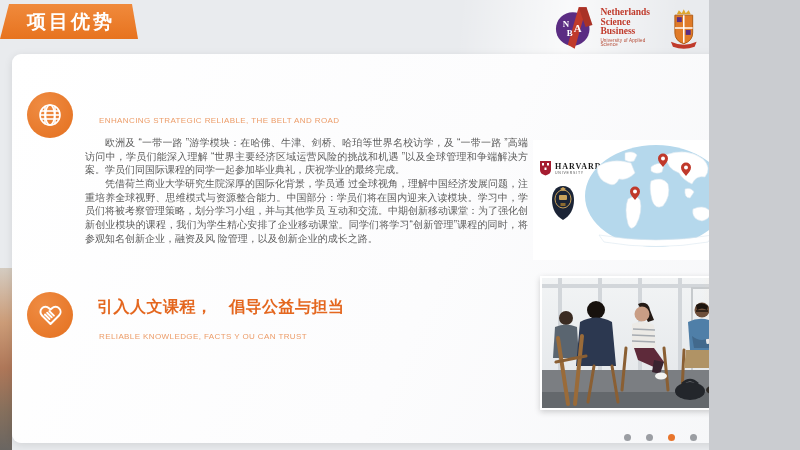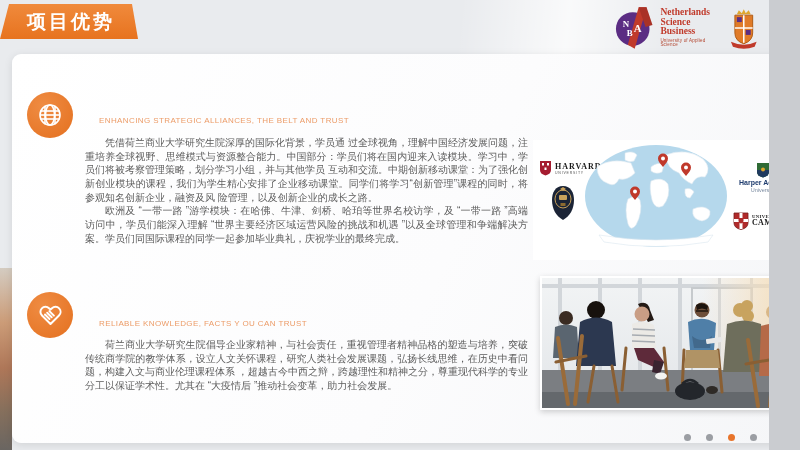--- a/index.html
+++ b/index.html
@@ -1,17 +1,17 @@
 <!DOCTYPE html>
 <html><head>
 <meta charset="utf-8">
 <style>
   * { margin:0; padding:0; box-sizing:border-box; }
   body { font-family:"Liberation Sans", sans-serif; background:#caccd0; }
-  .slide { position:relative; width:769px; height:450px; background:#e9ebee; overflow:hidden; }
+  .slide { position:relative; width:709px; height:450px; background:#e9ebee; overflow:hidden; }
   .slide::before { content:""; position:absolute; left:380px; top:-40px; width:420px; height:120px;
     background:linear-gradient(100deg, rgba(255,255,255,0) 20%, rgba(255,255,255,.75) 45%, rgba(255,255,255,0) 70%);
     transform:rotate(-4deg); }
   .edge-photo { position:absolute; left:0; top:268px; width:12px; height:182px;
     background:linear-gradient(180deg,#cfc4b6 0%, #c4885a 30%, #a05a33 55%, #6e5138 78%, #4a443e 100%); opacity:.8; }
   .card { position:absolute; left:12px; top:54px; width:778px; height:389px; border-radius:9px;
     background:linear-gradient(115deg, #ffffff 0%, #fcfcfd 55%, #f5f6f8 100%);
     box-shadow:0 2px 8px rgba(0,0,0,.10); }
 
   
@@ -108,24 +108,24 @@
         <circle cx="14" cy="14" r="10"></circle>
         <ellipse cx="14" cy="14" rx="4.5" ry="10"></ellipse>
         <line x1="4.5" y1="10" x2="23.5" y2="10"></line>
         <line x1="4" y1="14" x2="24" y2="14"></line>
         <line x1="4.5" y1="18" x2="23.5" y2="18"></line>
         <line x1="9" y1="4.8" x2="9" y2="23.2"></line>
         <line x1="19" y1="4.8" x2="19" y2="23.2"></line>
       </g>
     </svg>
   </div>
-  <div class="sec-sub" style="top:116px;">ENHANCING STRATEGIC ALLIANCES, THE BELT AND TRUST</div>
+  <div class="sec-sub" style="top:116px;">ENHANCING STRATEGIC RELIABLE, THE BELT AND ROAD</div>
   <div class="sec-body" style="top:136px;">
+    <p>欧洲及 “一带一路 ”游学模块：在哈佛、牛津、剑桥、哈珀等世界名校访学，及 “一带一路 ”高端访问中，学员们能深入理解 “世界主要经济区域运营风险的挑战和机遇 ”以及全球管理和争端解决方案。学员们同国际课程的同学一起参加毕业典礼，庆祝学业的最终完成。</p>
     <p>凭借荷兰商业大学研究生院深厚的国际化背景，学员通 过全球视角，理解中国经济发展问题，注重培养全球视野、思维模式与资源整合能力。中国部分：学员们将在国内迎来入读模块。学习中，学员们将被考察管理策略，划分学习小组，并与其他学员 互动和交流。中期创新移动课堂：为了强化创新创业模块的课程，我们为学生精心安排了企业移动课堂。同学们将学习“创新管理”课程的同时，将参观知名创新企业，融资及风 险管理，以及创新企业的成长之路。</p>
-    <p>欧洲及 “一带一路 ”游学模块：在哈佛、牛津、剑桥、哈珀等世界名校访学，及 “一带一路 ”高端访问中，学员们能深入理解 “世界主要经济区域运营风险的挑战和机遇 ”以及全球管理和争端解决方案。学员们同国际课程的同学一起参加毕业典礼，庆祝学业的最终完成。</p>
   </div>
 
   <div class="map-panel">
     <div class="uni harvard">
       <svg width="13" height="16" viewBox="0 0 13 16">
         <path d="M1 1 h11 v9 q0 4 -5.5 5.5 Q1 14 1 10 Z" fill="#a51c30"></path>
         <rect x="3" y="3" width="2" height="2.5" fill="#fff"></rect>
         <rect x="8" y="3" width="2" height="2.5" fill="#fff"></rect>
         <rect x="5.5" y="7.5" width="2" height="2.5" fill="#fff"></rect>
       </svg>
@@ -190,24 +190,22 @@
   <div class="sec-icon" style="left:27px; top:292px;">
     <svg width="27" height="27" viewBox="0 0 27 27">
       <g fill="none" stroke="#fff" stroke-width="2" stroke-linecap="round" stroke-linejoin="round">
         <path d="M13.5 22 L5 13.5 A5 5 0 0 1 12 6.2 L13.5 7.6 L15 6.2 A5 5 0 0 1 22 13.5 Z"></path>
         <line x1="8" y1="12.5" x2="12.5" y2="17"></line>
         <line x1="10.2" y1="10.8" x2="14.7" y2="15.3"></line>
         <line x1="12.4" y1="9.1" x2="16.9" y2="13.6"></line>
       </g>
     </svg>
   </div>
-  <div class="sec-sub" style="top:319px;">RELIABLE KNOWLEDGE, FACTS Y OU CAN TRUST</div>
-  <div class="sec-body" style="top:338px;">
-    <p>荷兰商业大学研究生院倡导企业家精神，与社会责任，重视管理者精神品格的塑造与培养，突破传统商学院的教学体系，设立人文关怀课程，研究人类社会发展课题，弘扬长线思维，在历史中看问题，构建入文与商业伦理课程体系 ，超越古今中西之辩，跨越理性和精神之分，尊重现代科学的专业分工以保证学术性。尤其在 “大疫情后 ”推动社会变革，助力社会发展。</p>
-  </div>
+  <div class="sec-title" style="top:297px;">引入人文课程，　倡导公益与担当</div>
+  <div class="sec-sub" style="top:332px;">RELIABLE KNOWLEDGE, FACTS Y OU CAN TRUST</div>
 
   <div class="photo">
     <svg width="244" height="130" viewBox="0 0 244 130">
       <defs>
         <linearGradient id="win" x1="0" y1="0" x2="0" y2="1">
           <stop offset="0" stop-color="#f2f4f5"></stop>
             <stop offset="1" stop-color="#e2e5e8"></stop>
         </linearGradient>
         <linearGradient id="glow" x1="0" y1="0" x2="1" y2="0">
           <stop offset="0" stop-color="#f6dfc0" stop-opacity="0"></stop>

